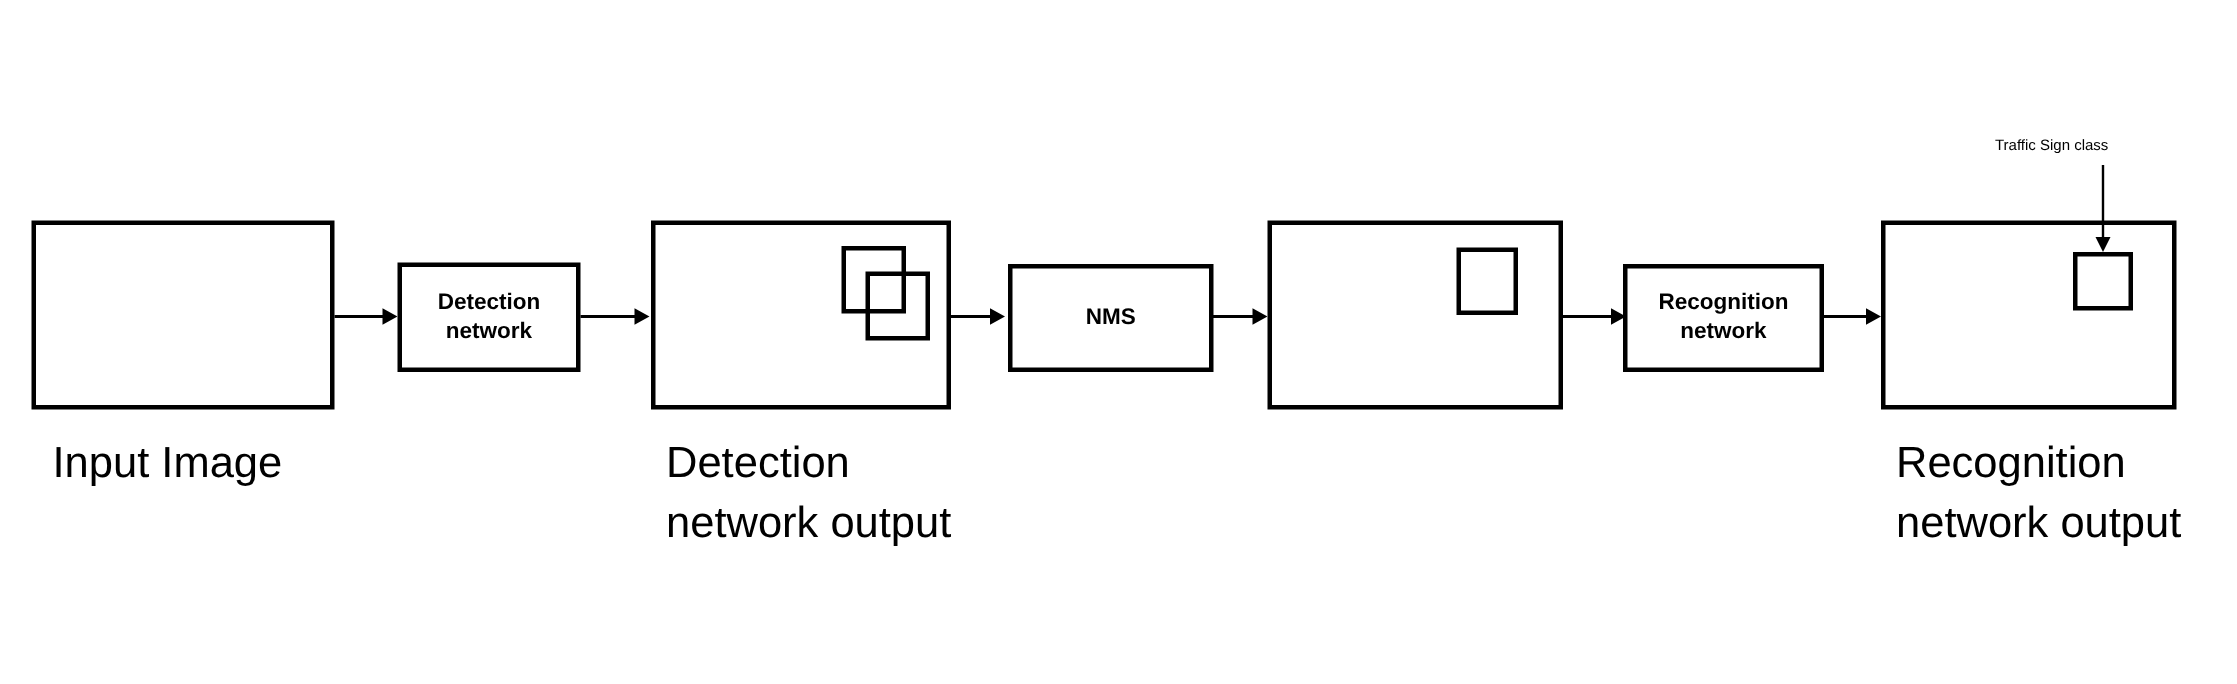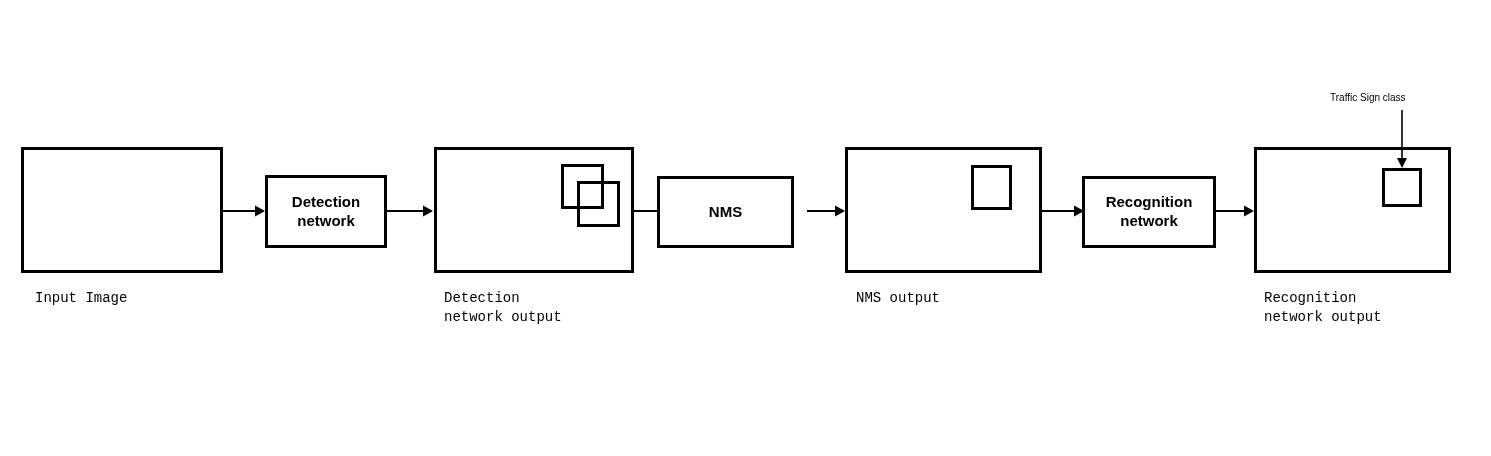--- a/index.html
+++ b/index.html
@@ -40,25 +40,24 @@
   }
   .procbox span { display: block; }
   .bbox {
     position: absolute;
     box-sizing: border-box;
     border: 3px solid #000000;
     background: transparent;
   }
   .caption {
     position: absolute;
-    font-size: 14px;
+    font-size: 29px;
     line-height: 1.38;
     white-space: pre-line;
     color: #000000;
-    font-family: Liberation Mono, monospace;
   }
   .annotation-label {
     position: absolute;
     font-size: 10px;
     line-height: 1.2;
     white-space: nowrap;
     color: #000000;
   }
   .connector {
     position: absolute;
@@ -101,36 +100,35 @@
   <div class="caption" style="left:444px; top:289px; width:230px;">Detection
 network output</div>
 
   <div class="connector" style="left:634px; top:203px; width:38px; height:16px;">
     <svg width="38" height="16" viewBox="0 0 38 16">
       <line x1="0" y1="8" x2="28" y2="8" stroke="#000000" stroke-width="2"></line>
       <polygon points="26,2.5 36,8 26,13.5" fill="#000000"></polygon>
     </svg>
   </div>
 
-  <div class="procbox" style="left:657px; top:176px; width:137px; height:72px;">
+  <div class="procbox" style="left:672px; top:176px; width:137px; height:72px;">
     <div>
       <span>NMS</span>
     </div>
   </div>
 
   <div class="connector" style="left:807px; top:203px; width:40px; height:16px;">
     <svg width="40" height="16" viewBox="0 0 40 16">
       <line x1="0" y1="8" x2="30" y2="8" stroke="#000000" stroke-width="2"></line>
       <polygon points="28,2.5 38,8 28,13.5" fill="#000000"></polygon>
     </svg>
   </div>
 
   <div class="frame" style="left:845px; top:147px; width:197px; height:126px;"></div>
   <div class="bbox" style="left:971px; top:165px; width:41px; height:45px;"></div>
-  <div class="caption" style="left:856px; top:289px; width:210px;">NMS output</div>
 
   <div class="connector" style="left:1042px; top:203px; width:44px; height:16px;">
     <svg width="44" height="16" viewBox="0 0 44 16">
       <line x1="0" y1="8" x2="34" y2="8" stroke="#000000" stroke-width="2"></line>
       <polygon points="32,2.5 42,8 32,13.5" fill="#000000"></polygon>
     </svg>
   </div>
 
   <div class="procbox" style="left:1082px; top:176px; width:134px; height:72px;">
     <div>

